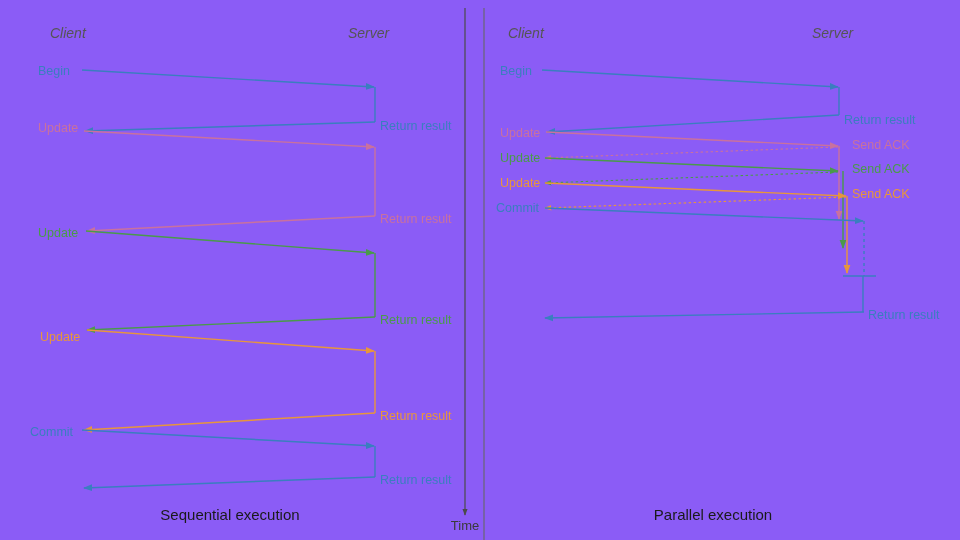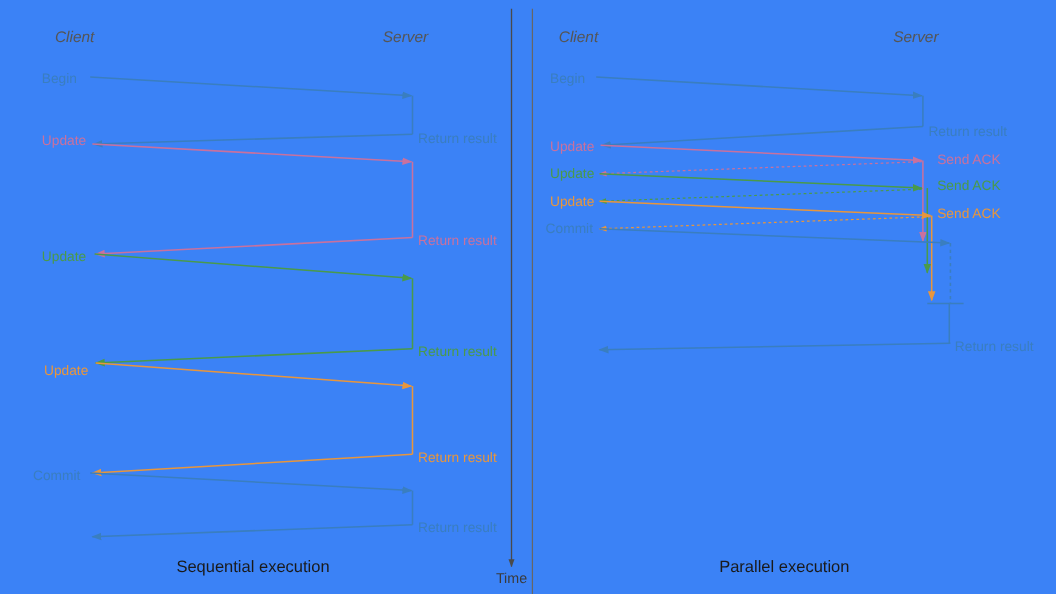--- a/index.html
+++ b/index.html
@@ -4,21 +4,21 @@
 <style>
   html, body {
     margin: 0;
     padding: 0;
     background: #ffffff;
   }
   #canvas {
     position: relative;
     width: 960px;
     height: 540px;
-    background: #3b82f6;
+    background: #8b5cf6;
     font-family: "Liberation Sans", sans-serif;
     overflow: hidden;
   }
   svg.diagram-layer {
     position: absolute;
     top: 0;
     left: 0;
     width: 960px;
     height: 540px;
   }

